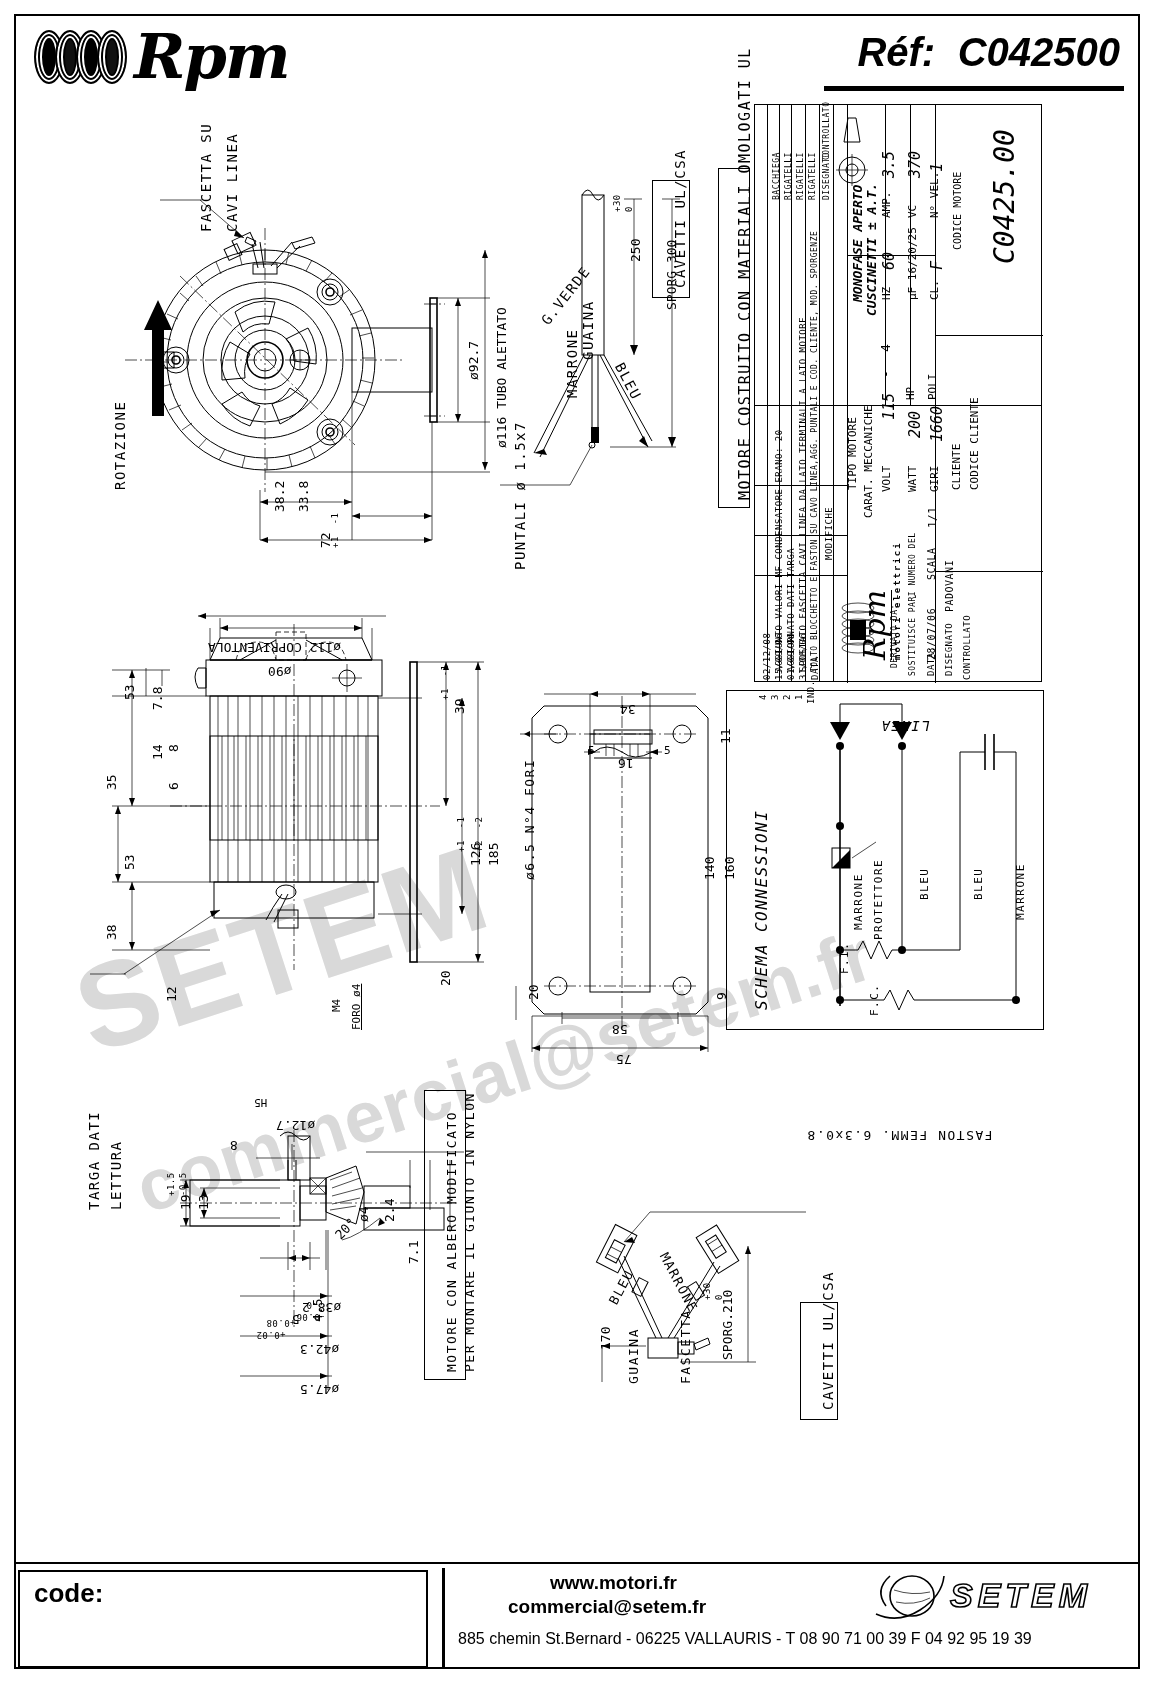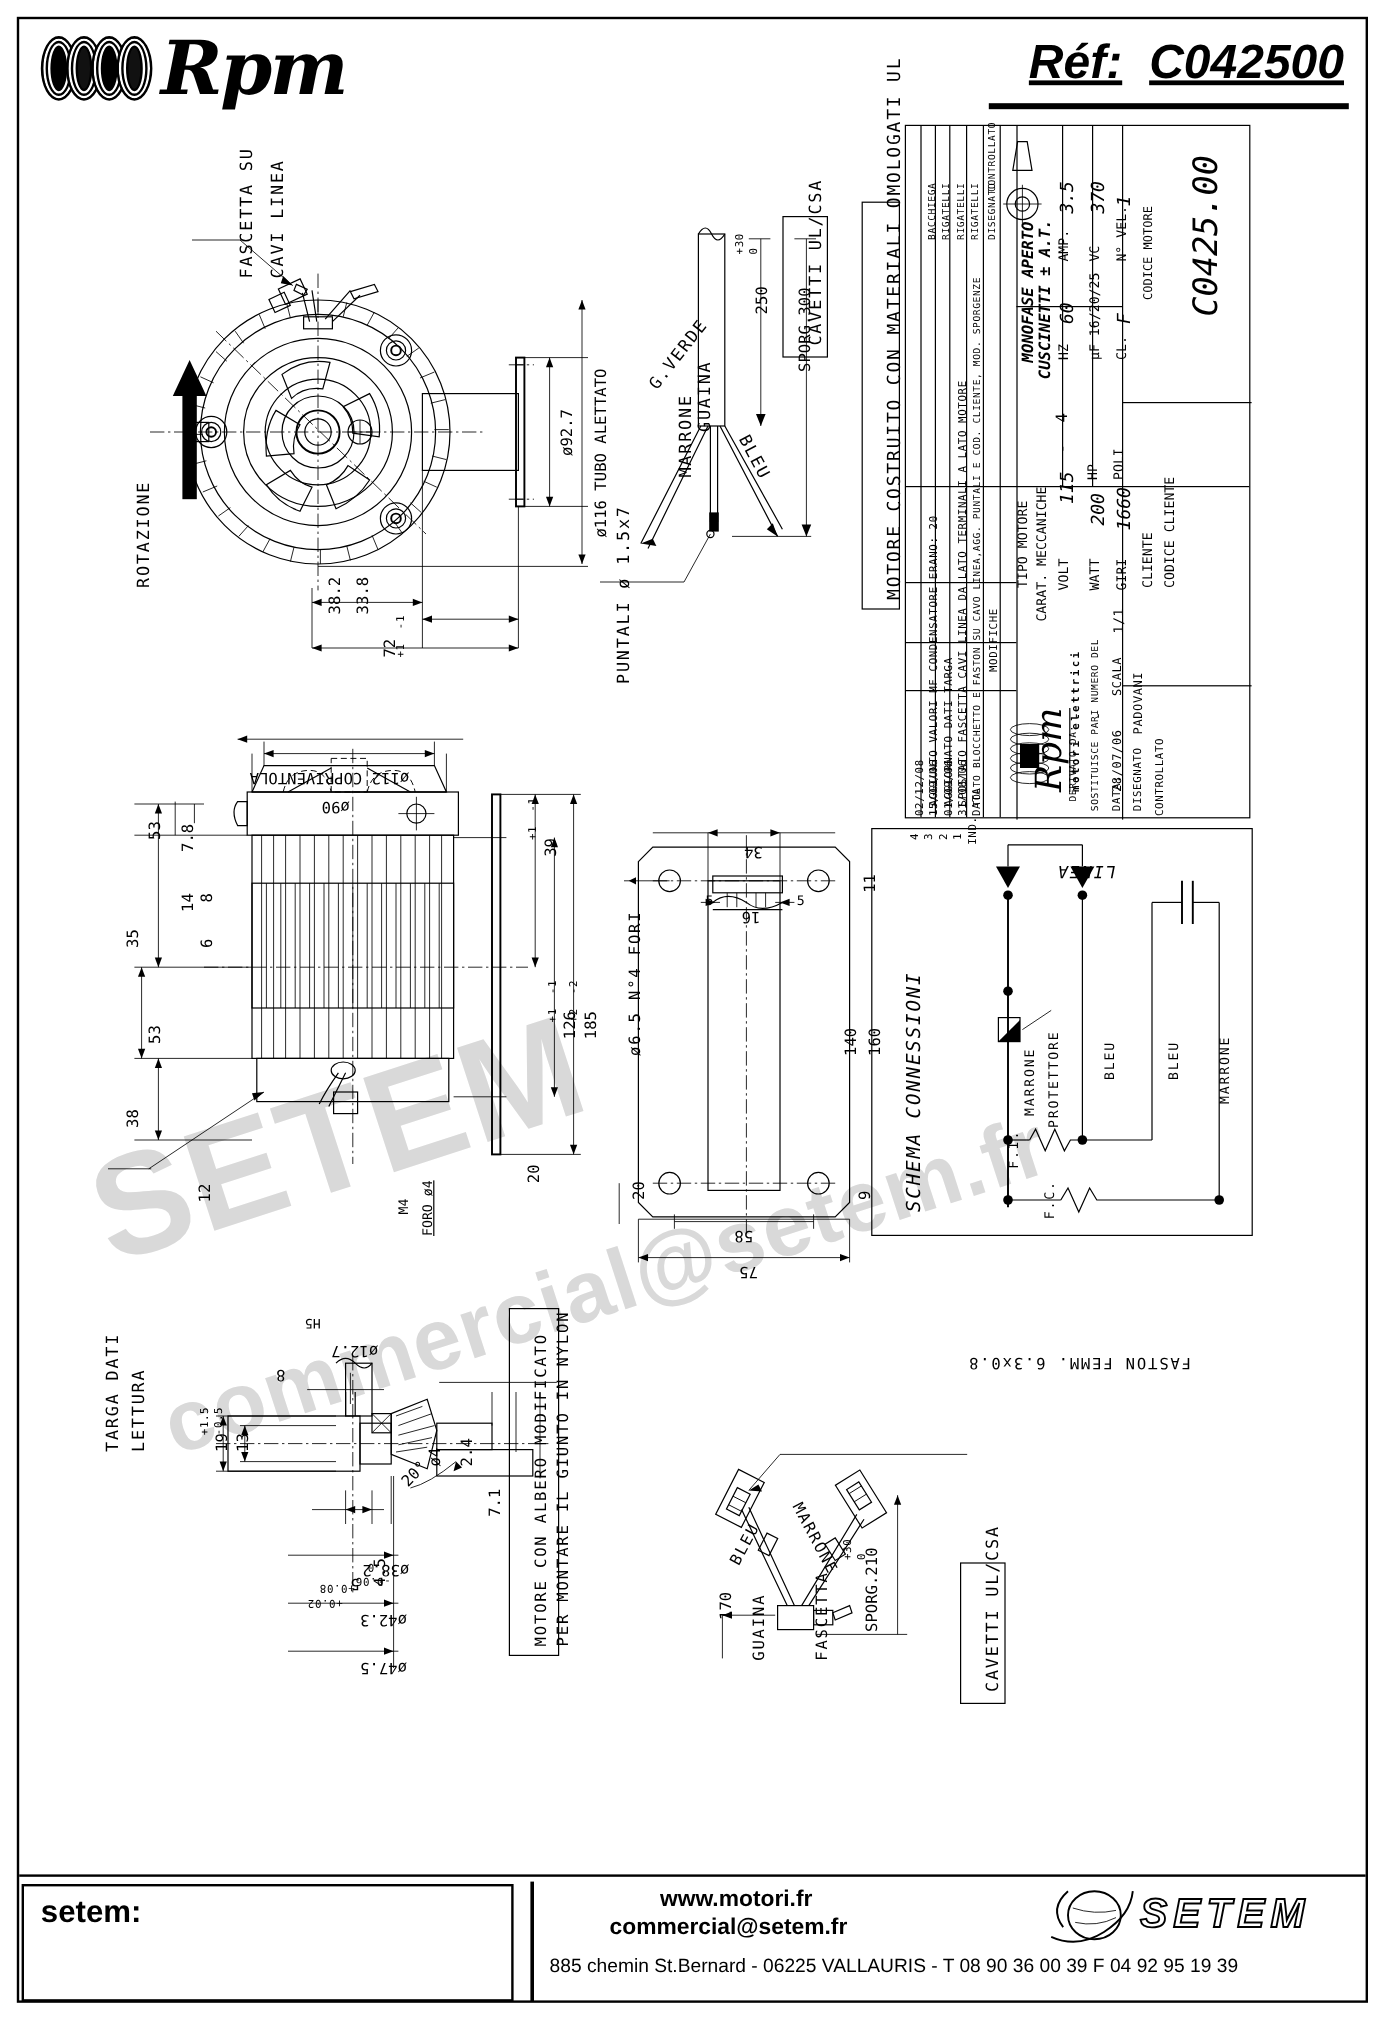--- a/index.html
+++ b/index.html
@@ -20,21 +20,21 @@
   
   #logo-wrap{position:absolute;left:34px;top:26px;height:62px;display:flex;align-items:center;}
   #coils{display:flex;align-items:center;margin-right:6px;}
   .coil{width:26px;height:50px;border:2.5px solid #000;border-radius:50%/50%;
         box-shadow:inset 0 0 0 2px #fff, inset 0 0 0 4px #000, inset 0 0 0 6px #fff,
                    inset 0 0 0 8px #000;margin-right:-9px;background:#000;}
   .coil.c2{background:#111;}
   #rpm-text{font-family:"DejaVu Serif",serif;font-style:italic;font-weight:bold;
             font-size:62px;letter-spacing:-2px;line-height:1;margin-left:10px;}
   #ref-wrap{position:absolute;right:34px;top:30px;text-align:right;}
-  #ref-wrap .rl{font-style:italic;font-weight:bold;font-size:40px;letter-spacing:0px;text-decoration:underline;}
+  #ref-wrap .rl{font-style:italic;font-weight:bold;font-size:40px;letter-spacing:0px;}
   #ref-underline{position:absolute;right:30px;top:86px;width:300px;height:5px;background:#000;}
 
   
   #wm1,#wm2{position:absolute;color:#d9d9d9;font-weight:bold;white-space:nowrap;
             pointer-events:none;user-select:none;font-family:"Liberation Sans",sans-serif;}
   #wm1{left:70px;top:880px;font-size:120px;transform:rotate(-18deg);letter-spacing:2px;}
   #wm2{left:120px;top:1030px;font-size:72px;transform:rotate(-18deg);letter-spacing:1px;}
 
   
   #tb{position:absolute;left:754px;top:104px;width:288px;height:578px;
@@ -772,26 +772,26 @@
 <div class="labtxt r90" style="left:626px;top:1384px;font-size:13px">GUAINA</div>
 <div class="labtxt r90" style="left:678px;top:1384px;font-size:13px">FASCETTA</div>
 <div class="dimtxt r90" style="left:720px;top:1360px">SPORG.210</div>
 <div class="smalltxt r90" style="left:702px;top:1300px">+30</div>
 <div class="smalltxt r90" style="left:714px;top:1300px">0</div>
 
 <div class="box" style="left:800px;top:1302px;width:38px;height:118px"></div>
 <div class="labtxt r90" style="left:820px;top:1410px">CAVETTI  UL/CSA</div>
 
 <div id="codebox">
-  <div id="code-lbl">setem:</div>
+  <div id="code-lbl">code:</div>
 </div>
 <div id="setembox">
   <div id="web1">www.motori.fr</div>
   <div id="web2">commercial@setem.fr</div>
-  <div id="addr">885 chemin St.Bernard  -   06225 VALLAURIS  -   T 08 90 36 00 39   F 04 92 95 19 39</div>
+  <div id="addr">885 chemin St.Bernard  -   06225 VALLAURIS  -   T 08 90 71 00 39   F 04 92 95 19 39</div>
   <div id="setem-logo">
     <svg width="80" height="56">
       <ellipse class="stk2" cx="42" cy="28" rx="22" ry="20"></ellipse>
       <path class="stk2" d="M6 46 q22 10 44 -4 q22 -14 24 -34"></path>
       <path class="stk2" d="M20 8 q-16 14 -4 30"></path>
       <path class="thin" d="M24 22 q18 6 36 2"></path>
       <path class="thin" d="M26 34 q18 4 34 -4"></path>
     </svg>
     <div id="setem-word">SETEM</div>
   </div>

